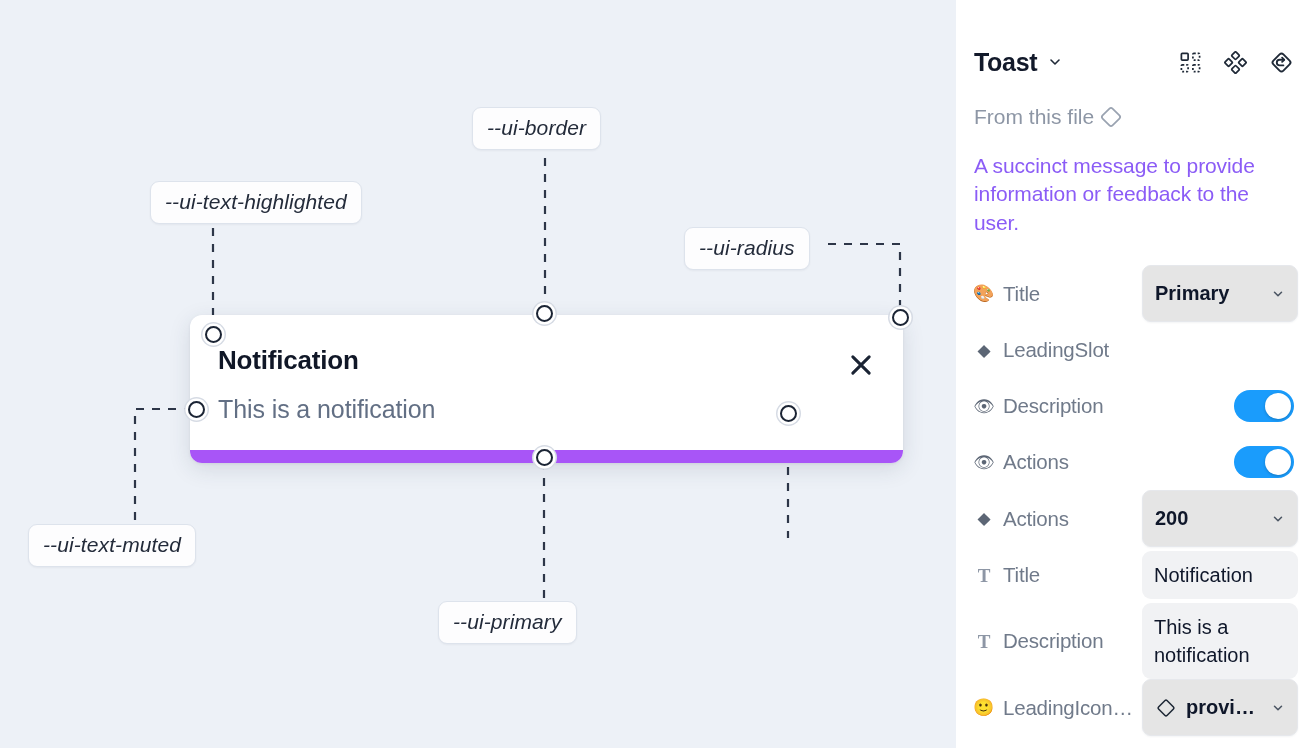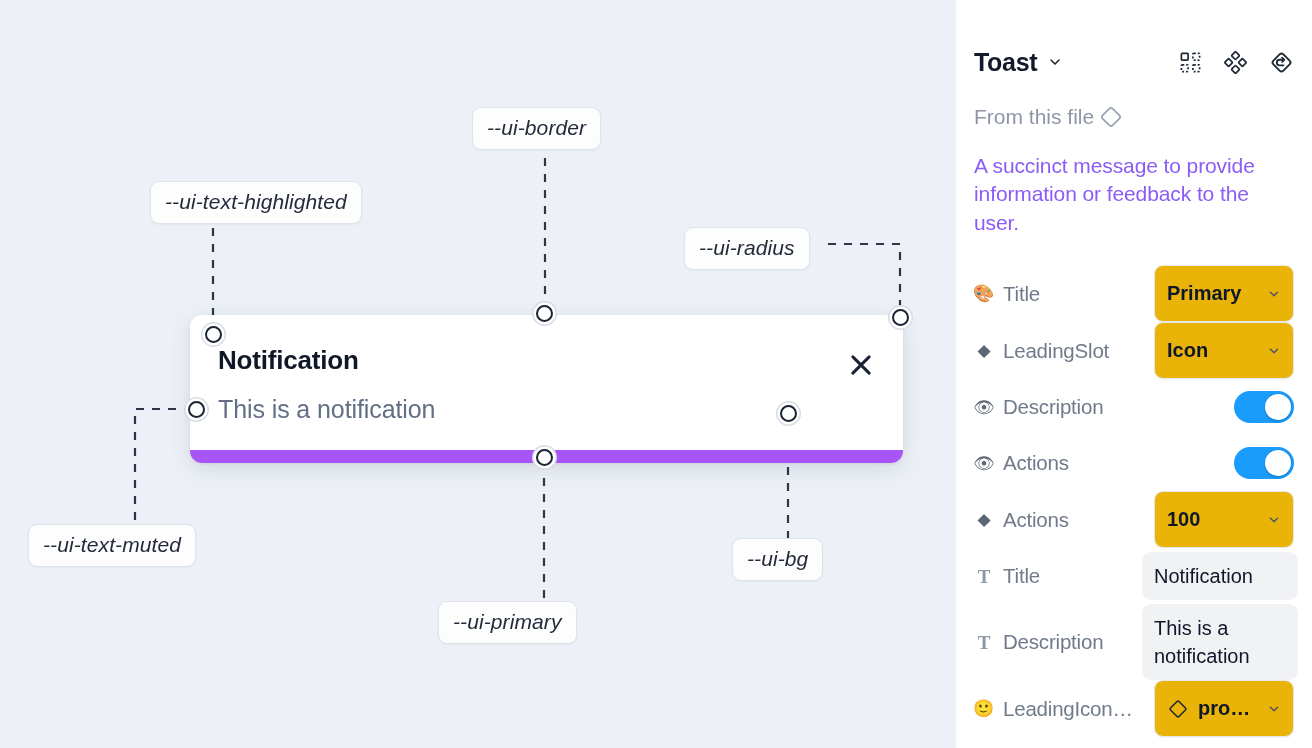--- a/index.html
+++ b/index.html
@@ -112,22 +112,22 @@
   }
   .plabel { display: flex; align-items: center; gap: 9px; width: 168px; flex: 0 0 168px; }
   .picon { width: 20px; font-size: 17px; line-height: 1; display: inline-flex;
            align-items: center; justify-content: center; color: #5c6675; }
   .picon.serif-t { font-family: "Liberation Serif", serif; font-weight: 700; font-size: 19px; color: #8d96a5; }
   .ptext { font-size: 20.5px; color: #707a8a; letter-spacing: -.2px; overflow: hidden; text-overflow: ellipsis; white-space: nowrap; }
 
   .pctl { margin-left: auto; }
 
   .sel {
-    width: 140px; min-height: 44px;
-    background: #eab308; border: 1px solid #e6e8ec; border-radius: 9px;
+    width: 156px; min-height: 44px;
+    background: #e5e5e5; border: 1px solid #e6e8ec; border-radius: 9px;
     display: flex; align-items: center; padding: 16px 12px;
     font-size: 20px; font-weight: 600; color: #0f172a;
     box-shadow: 0 1px 2px rgba(20,30,50,.05);
     cursor: pointer;
   }
   .sel .selval { flex: 1; overflow: hidden; text-overflow: ellipsis; white-space: nowrap; }
   .sel .caret { color: #4b5563; display: flex; margin-left: 6px; }
   .sel .leadicon { margin-right: 9px; display: flex; }
 
   .txtval {
@@ -188,21 +188,20 @@
     <div class="node" style="left:892px;  top:309px;"></div>
     <div class="node" style="left:188px;  top:401px;"></div>
     <div class="node" style="left:536px;  top:449px;"></div>
     <div class="node" style="left:780px;  top:405px;"></div>
 
     <div class="pill" style="left:102px;  top:181px;margin-left:48px;">--ui-text-highlighted</div>
     <div class="pill" style="left:472px; top:107px;">--ui-border</div>
     <div class="pill" style="left:28px;  top:524px;">--ui-text-muted</div>
     <div class="pill" style="left:684px; top:227px;">--ui-radius</div>
     <div class="pill" style="left:438px; top:601px;">--ui-primary</div>
-    <div class="pill" style="left:732px; top:538px;">--ui-bg</div>
   </div>
 
   <div id="panel">
 
     <div id="panel-head">
       <div id="comp-name">Toast</div>
       <div id="comp-caret">
         <svg width="16" height="16" viewBox="0 0 24 24" fill="none" stroke="#1f2937" stroke-width="2.4" stroke-linecap="round" stroke-linejoin="round">
           <path d="M6 9 L12 15 L18 9"></path>
         </svg>
@@ -263,30 +262,20 @@
             </span>
           </div>
         </div>
       </div>
 
       <div class="prow">
         <div class="plabel">
           <span class="picon">◆</span>
           <span class="ptext">LeadingSlot</span>
         </div>
-        <div class="pctl">
-          <div class="sel">
-            <span class="selval">Icon</span>
-            <span class="caret">
-              <svg width="14" height="14" viewBox="0 0 24 24" fill="none" stroke="#4b5563" stroke-width="2.6" stroke-linecap="round" stroke-linejoin="round">
-                  <path d="M6 9 L12 15 L18 9"></path>
-                </svg>
-            </span>
-          </div>
-        </div>
       </div>
 
       <div class="prow">
         <div class="plabel">
           <span class="picon">👁</span>
           <span class="ptext">Description</span>
         </div>
         <div class="pctl">
           <div class="toggle">
             <div class="knob"></div>
@@ -306,21 +295,21 @@
         </div>
       </div>
 
       <div class="prow">
         <div class="plabel">
           <span class="picon">◆</span>
           <span class="ptext">Actions</span>
         </div>
         <div class="pctl">
           <div class="sel">
-            <span class="selval">100</span>
+            <span class="selval">200</span>
             <span class="caret">
               <svg width="14" height="14" viewBox="0 0 24 24" fill="none" stroke="#4b5563" stroke-width="2.6" stroke-linecap="round" stroke-linejoin="round">
                   <path d="M6 9 L12 15 L18 9"></path>
                 </svg>
             </span>
           </div>
         </div>
       </div>
 
       <div class="prow">

